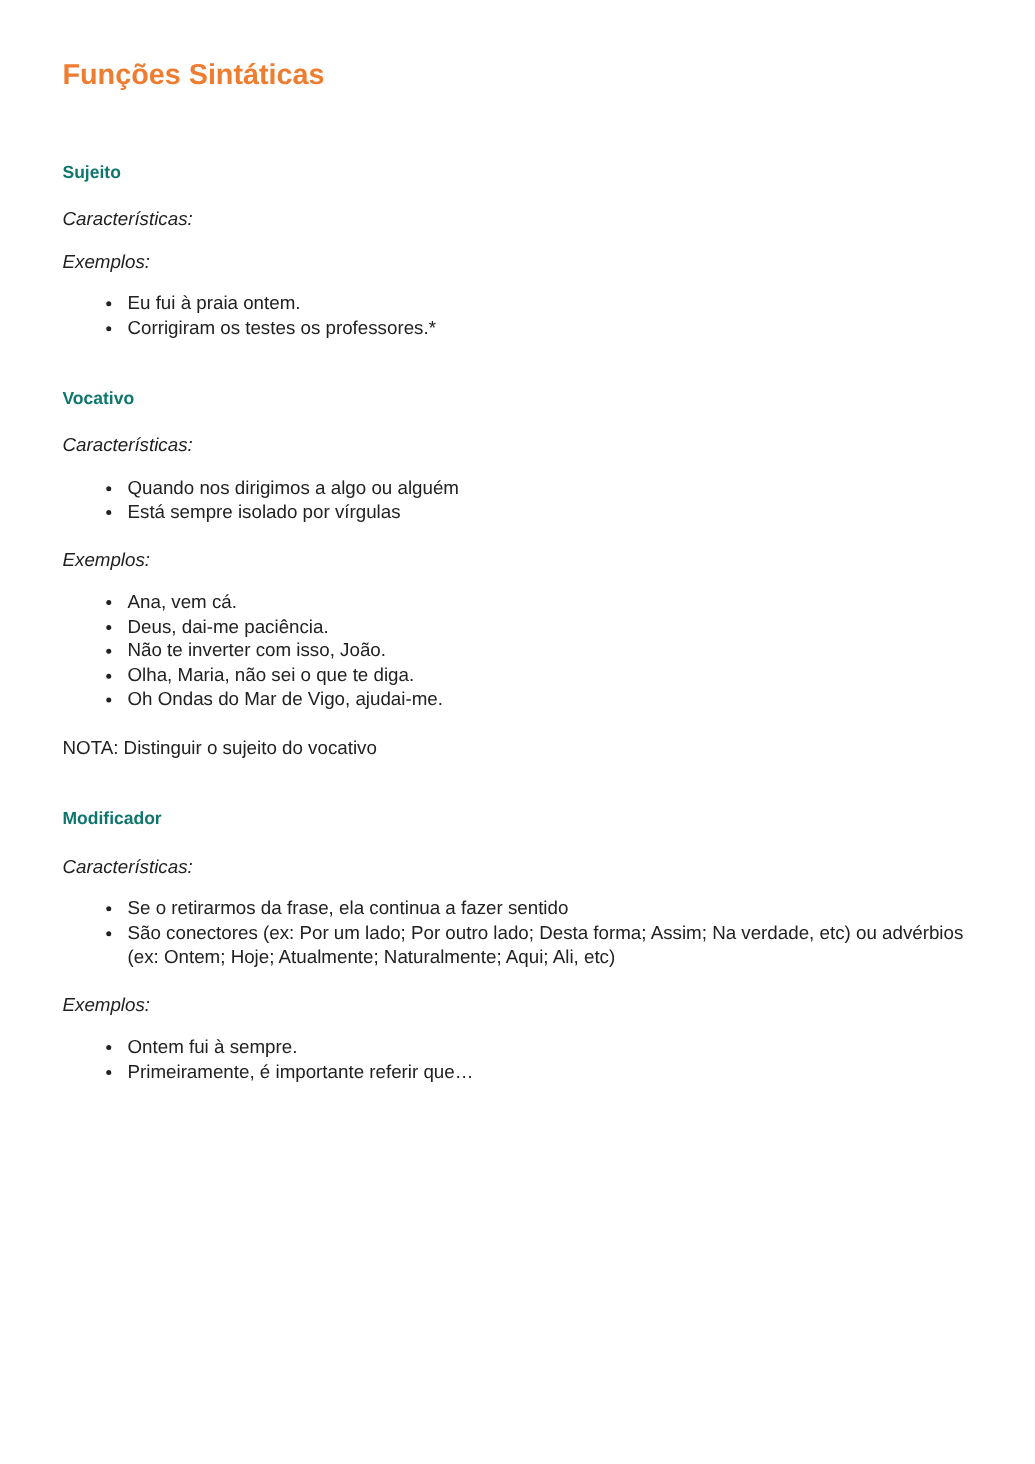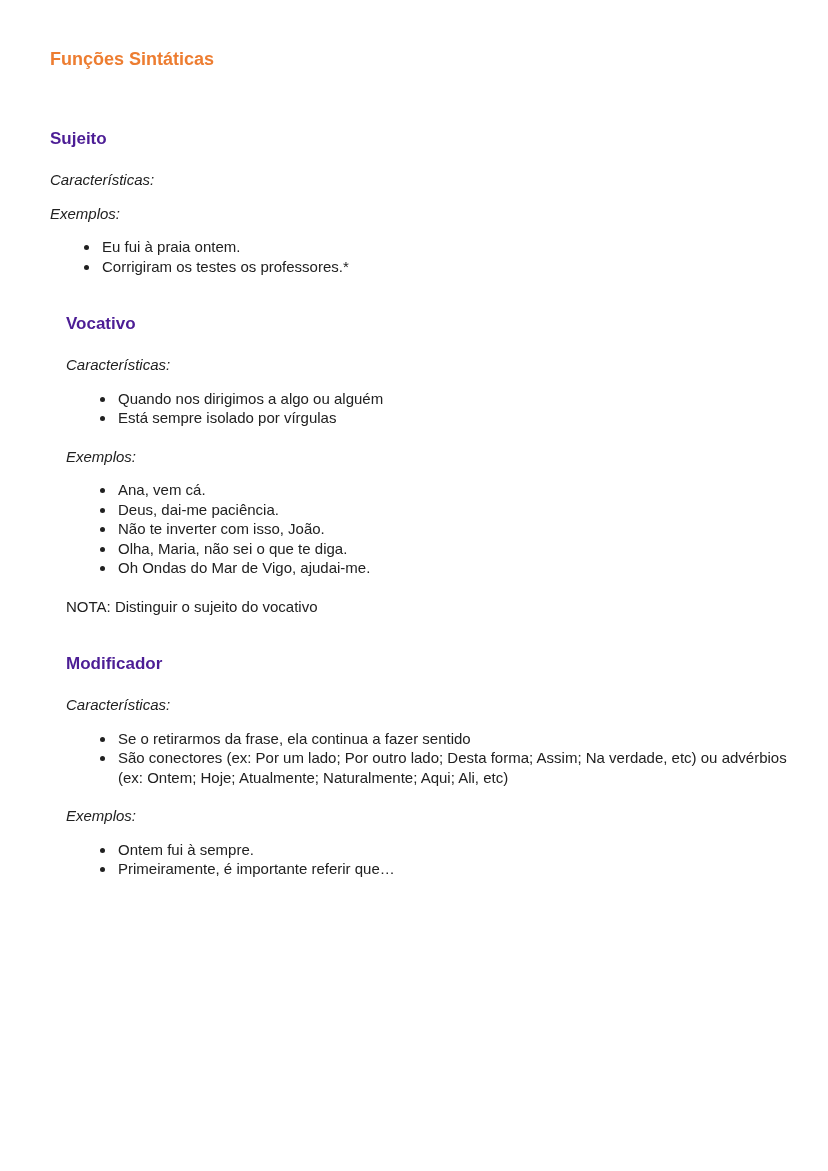--- a/index.html
+++ b/index.html
@@ -17,32 +17,32 @@
     color: #212121;
   }
   .page {
     box-sizing: border-box;
     width: 828px;
     height: 1171px;
     padding: 44px 38px 0 50px;
     background: #ffffff;
   }
   .doc-title {
-    font-size: 18px;
+    font-size: 23px;
     line-height: 30px;
     font-weight: bold;
     margin: 0 0 54px 0;
   }
   .section { margin: 0; }
-  .section + .section { margin-top: 37px; margin-left: 16px; }
+  .section + .section { margin-top: 37px; }
   .section-heading {
-    font-size: 17px;
+    font-size: 14px;
     line-height: 1.3;
     font-weight: bold;
-    color: #4c1d95;
+    color: #0f766e;
     margin: 0 0 20px 0;
   }
   p.label {
     margin: 0 0 14px 0;
     font-style: italic;
   }
   p.note {
     margin: 0 0 14px 0;
   }
   ul.doc-list {

